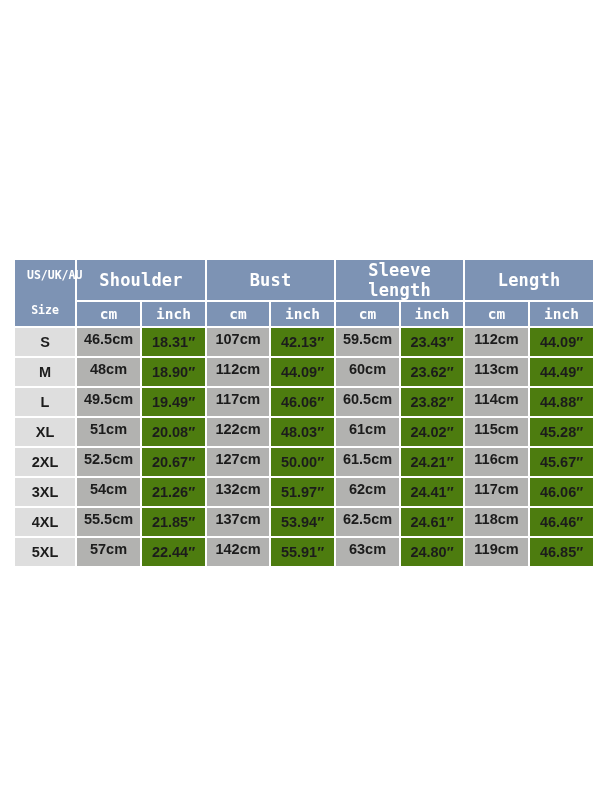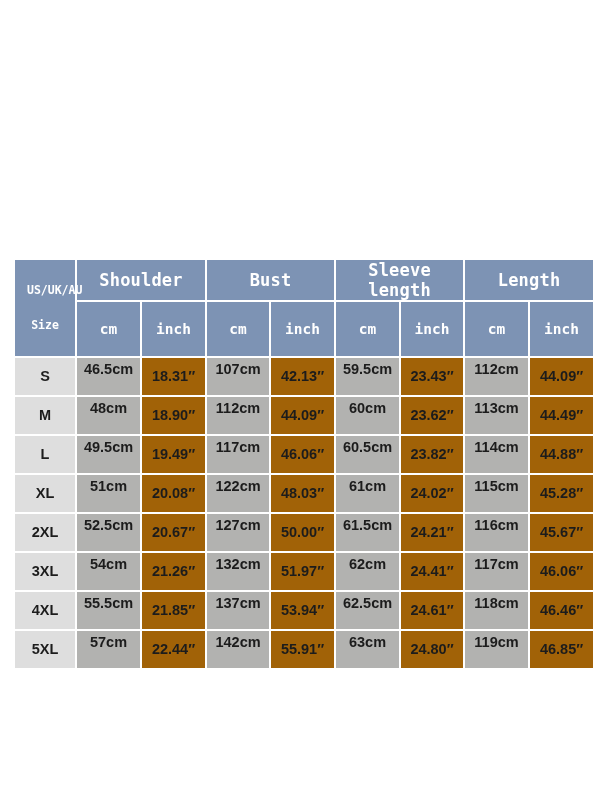--- a/index.html
+++ b/index.html
@@ -44,21 +44,21 @@
     height: 38px;
     font-family: "DejaVu Sans Mono", monospace;
     font-size: 17px;
     letter-spacing: 0.2px;
   }
   .hdr-size {
     font-family: "DejaVu Sans Mono", monospace;
     font-size: 16.5px;
   }
   .hdr-sub {
-    height: 54px;
+    height: 24px;
     font-family: "DejaVu Sans Mono", monospace;
     font-size: 14.5px;
   }
   .hdr-size-stack {
     font-family: "DejaVu Sans Mono", monospace;
     font-size: 11.5px;
     line-height: 15px;
     display: block;
     white-space: nowrap;
   }
@@ -71,26 +71,26 @@
     font-family: "Liberation Sans", sans-serif;
   }
   .c-size {
     background: #dedede;
   }
   .c-cm {
     background: #f2f2f2;
     padding: 0 5px;
   }
   .c-inch {
-    background: #a16207;
+    background: #4d7c0f;
   }
   .chip {
     display: block;
     background: #b2b2b0;
-    height: 37px;
+    height: 28px;
     line-height: 23px;
   }
   .c-inch span, .c-size span {
     display: block;
     line-height: 23px;
   }
 </style>
 </head>
 <body>
 

